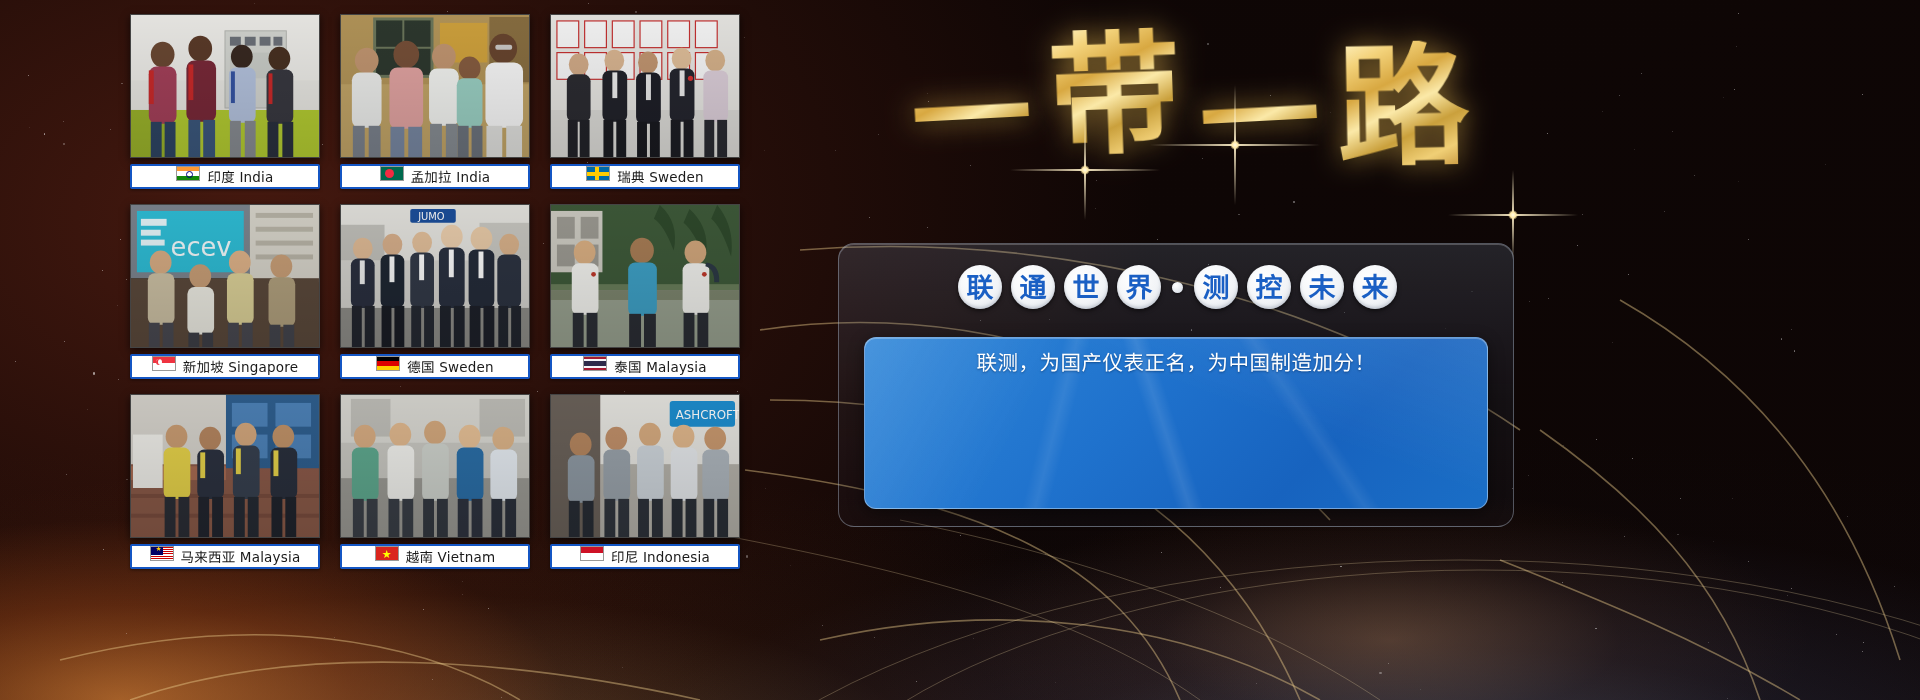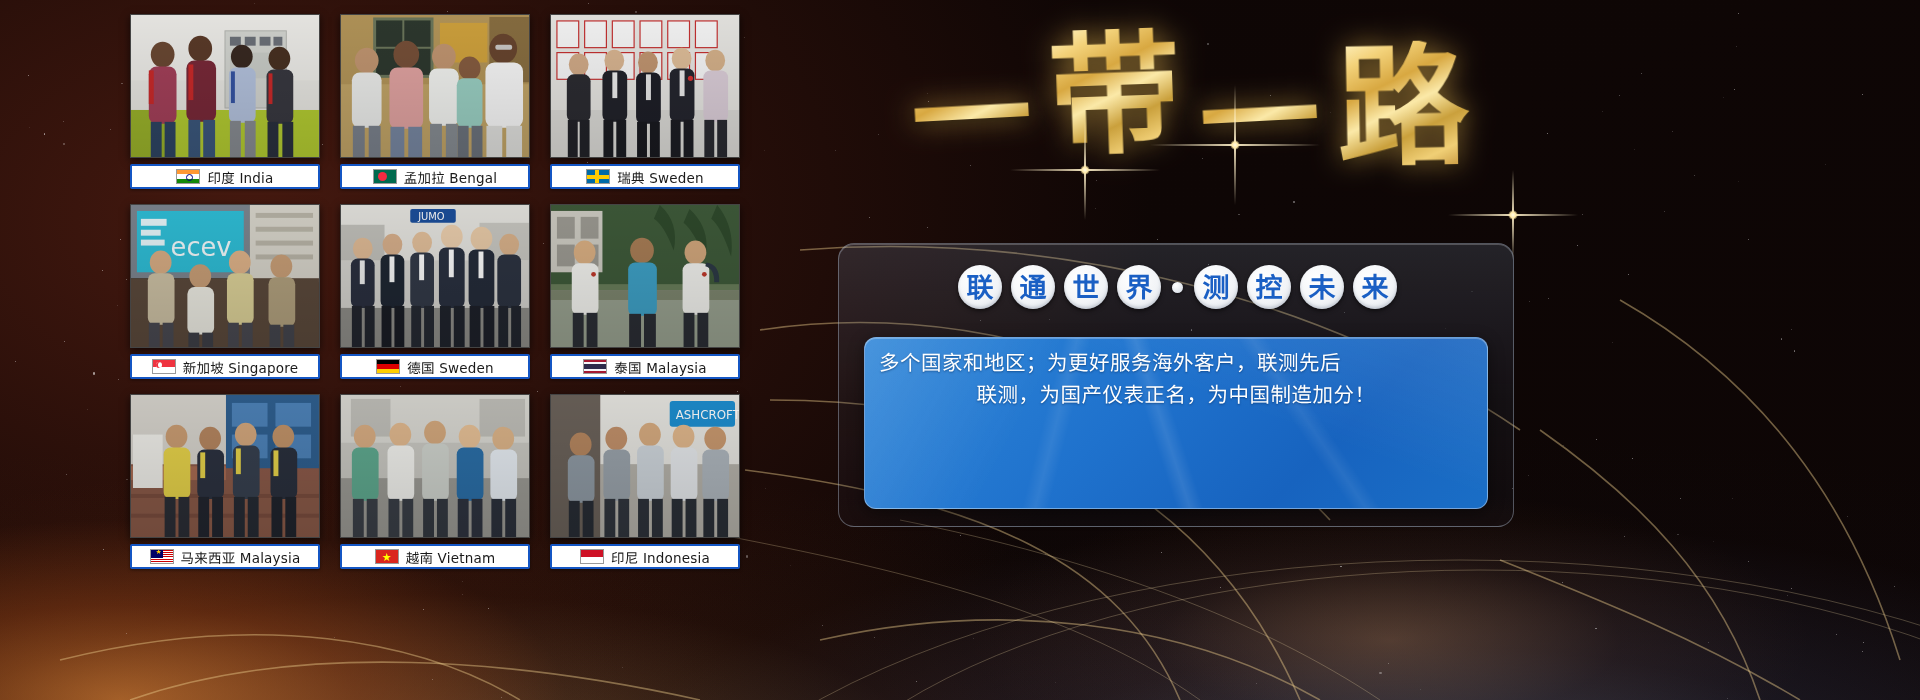--- a/index.html
+++ b/index.html
@@ -76,21 +76,20 @@
 
   .caption {
     position: relative;
     margin-top: 6px;
     width: 190px;
     height: 25px;
     background: #ffffff;
     border: 2px solid #1456c4;
     border-radius: 2px;
     display: flex;
-    align-items: center;
     justify-content: center;
     gap: 7px;
     box-shadow: 0 1px 3px rgba(0,0,0,.5);
   }
   .flag {
     width: 24px; height: 15px;
     border: 1px solid #999;
     position: relative;
     overflow: hidden;
     flex: 0 0 auto;
@@ -575,21 +574,21 @@
               <rect x="146" y="48" width="38" height="66" rx="9" fill="#ffffff"></rect>
               <rect x="147" y="112" width="16" height="32" fill="#e7e7e4"></rect>
               <rect x="167" y="112" width="16" height="32" fill="#e7e7e4"></rect>
             <rect x="156" y="30" width="17" height="5" rx="2" fill="#dddddd" opacity=".9"></rect>
           </g>
         </svg>
         <div class="vign"></div>
       </div>
       <div class="caption">
         <span class="flag f-bengal"></span>
-        <span class="cap-text">孟加拉 Bengal</span>
+        <span class="cap-text">孟加拉 India</span>
       </div>
     </div>
 
     <div class="cell">
       <div class="photo">
         <svg class="scene" viewBox="0 0 190 144" preserveAspectRatio="none">
           <rect width="190" height="144" fill="#f2f1ee"></rect>
           <rect x="0" y="0" width="190" height="96" fill="#efeeea"></rect>
           <g fill="#ffffff" stroke="#c33" stroke-width="1.2">
             <rect x="6" y="6" width="22" height="27"></rect>
@@ -943,17 +942,16 @@
     <span class="sg-char">世</span>
     <span class="sg-char">界</span>
     <span class="sg-dot"></span>
     <span class="sg-char">测</span>
     <span class="sg-char">控</span>
     <span class="sg-char">未</span>
     <span class="sg-char">来</span>
   </div>
 
   <div id="info-box">
-    <p>多个国家和地区；为更好服务海外客户，联测先后</p>
     <p class="center">联测，为国产仪表正名，为中国制造加分！</p>
   </div>
 
 </div>
 
 </body></html>

